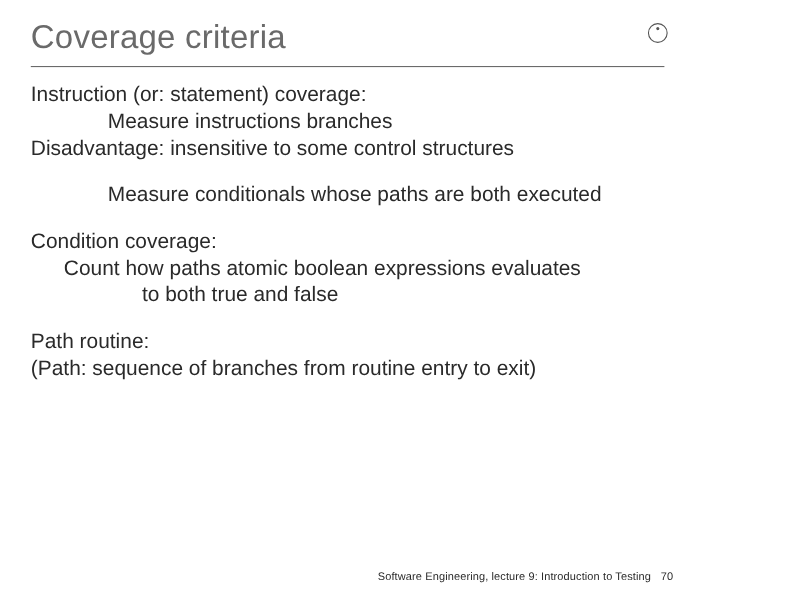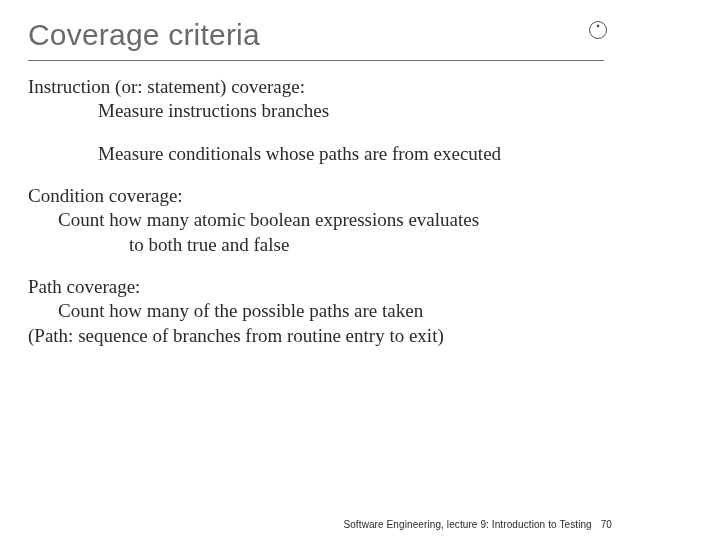--- a/index.html
+++ b/index.html
@@ -40,21 +40,20 @@
     height: 20px;
   }
   .logo svg { display: block; }
   .body {
     font-size: 19px;
     line-height: 1.28;
     color: #2a2a2a;
   }
   .para {
     margin-bottom: 18px;
-    font-family: Liberation Serif, serif;
   }
   .lead { display: block; }
   .ind1 { display: block; margin-left: 70px; }
   .ind0b { display: block; margin-left: 30px; }
   .ind1b { display: block; margin-left: 101px; }
   .footer {
     position: absolute;
     bottom: 10px;
     right: 20px;
     font-size: 10px;
@@ -77,35 +76,35 @@
   </div>
 
   <h1 class="title">Coverage criteria</h1>
   <hr class="rule">
 
   <div class="body">
 
     <div class="para">
       <span class="lead">Instruction (or: statement) coverage:</span>
       <span class="ind1">Measure instructions branches</span>
+      <span class="lead">Disadvantage: insensitive to some control structures</span>
     </div>
 
     <div class="para">
-      <span class="ind1">Measure conditionals whose paths are from executed</span>
+      <span class="ind1">Measure conditionals whose paths are both executed</span>
     </div>
 
     <div class="para">
       <span class="lead">Condition coverage:</span>
-      <span class="ind0b">Count how many atomic boolean expressions evaluates</span>
+      <span class="ind0b">Count how paths atomic boolean expressions evaluates</span>
       <span class="ind1b">to both true and false</span>
     </div>
 
     <div class="para">
-      <span class="lead">Path coverage:</span>
-      <span class="ind0b">Count how many of the possible paths are taken</span>
+      <span class="lead">Path routine:</span>
       <span class="lead">(Path: sequence of branches from routine entry to exit)</span>
     </div>
 
   </div>
 
   <div class="footer">
     <span>Software Engineering, lecture 9: Introduction to Testing</span>
     <span class="pageno">70</span>
   </div>
 

